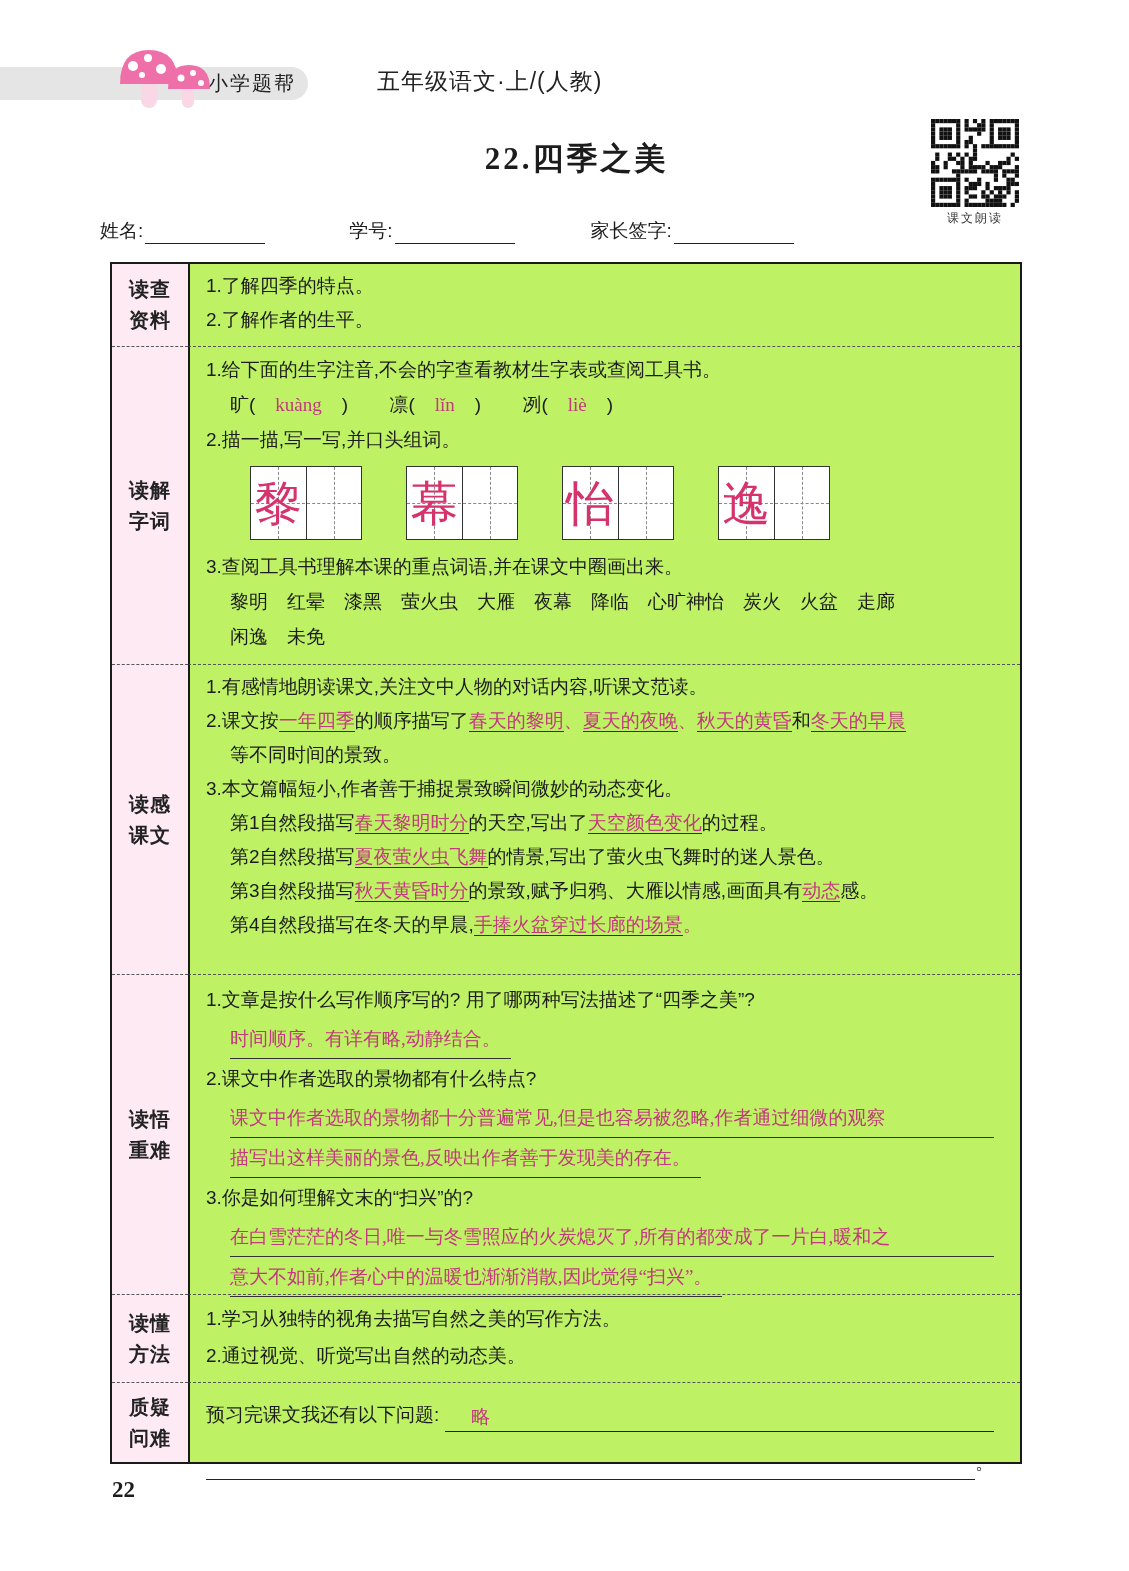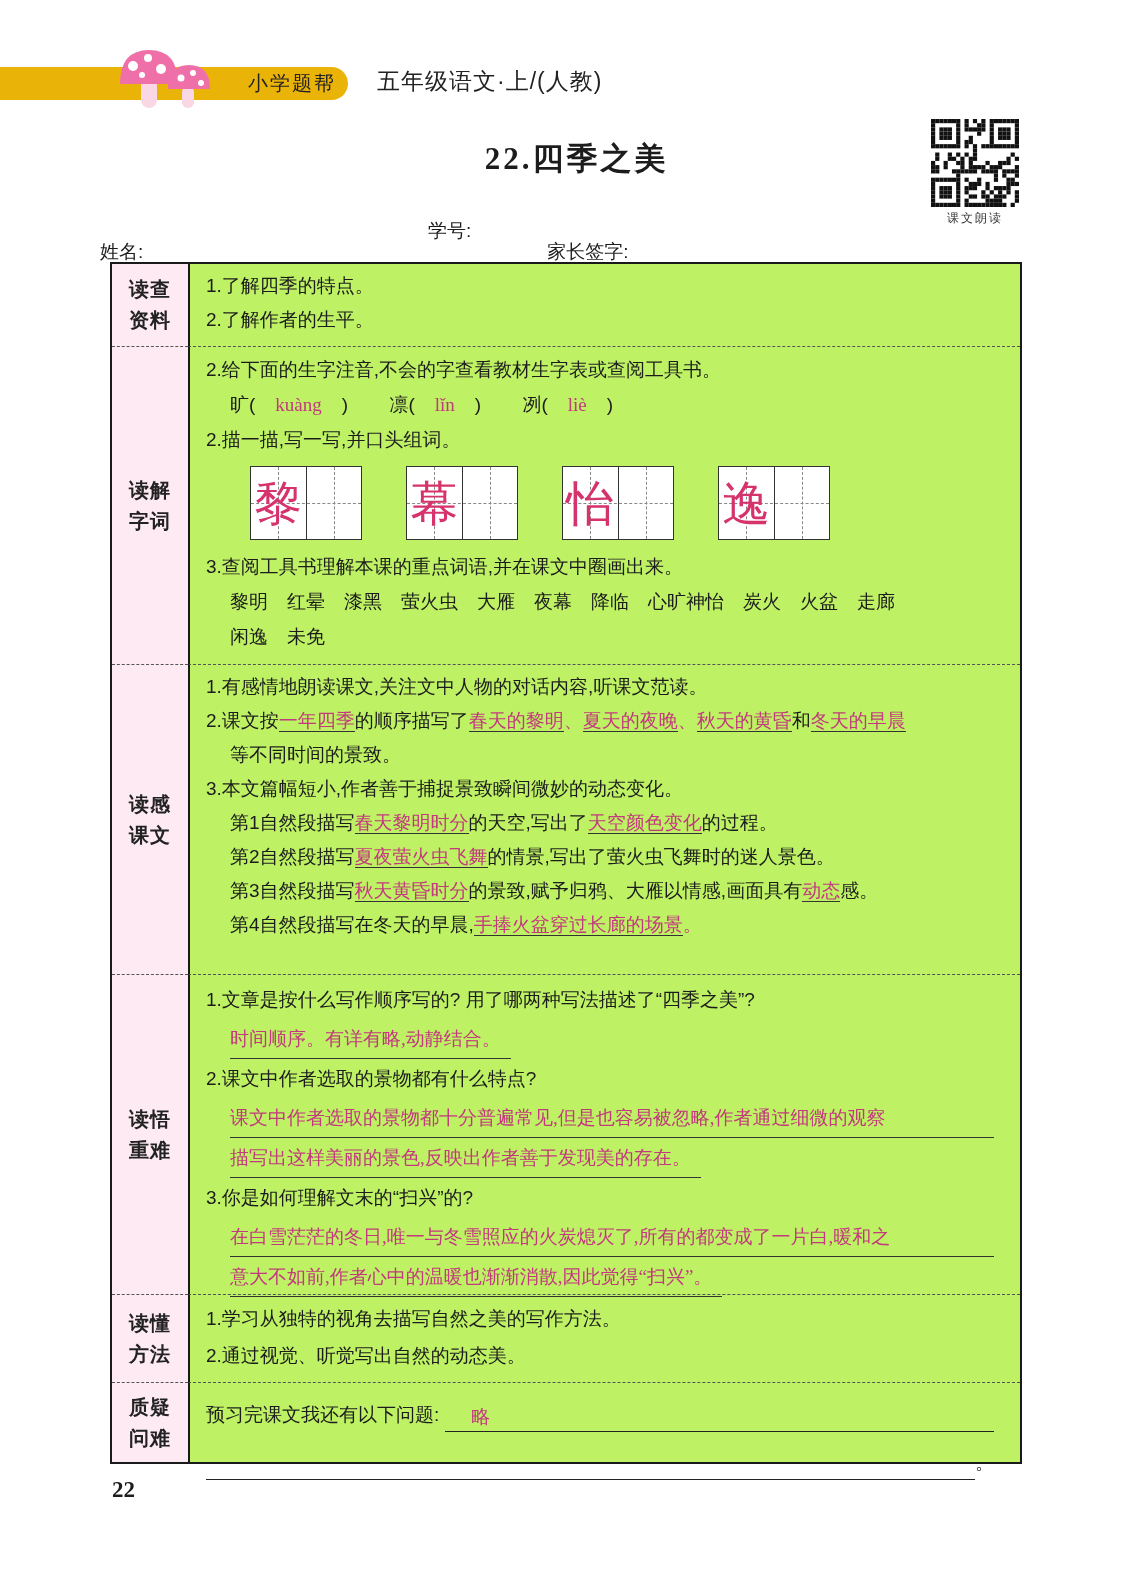--- a/index.html
+++ b/index.html
@@ -1,37 +1,37 @@
 <!DOCTYPE html>
 <html><head>
 <meta charset="utf-8">
 <style>
   html,body{margin:0;padding:0;background:#fff;}
   body{font-family:"Liberation Sans","DejaVu Sans",sans-serif;color:#1c1c1c;}
   .page{position:relative;width:1129px;height:1571px;background:#ffffff;overflow:hidden;}
 
   
-  .banner{position:absolute;left:0;top:67px;width:308px;height:33px;background:#eab308;
-          border-radius:0 17px 17px 0;padding-left:40px;}
+  .banner{position:absolute;left:0;top:67px;width:308px;height:33px;background:#e5e5e5;
+          border-radius:0 17px 17px 0;}
   .brand{position:absolute;right:12px;top:0;line-height:33px;font-size:20px;letter-spacing:2px;color:#222;}
   .mushrooms{position:absolute;left:112px;top:40px;}
   .edition{position:absolute;left:333px;top:66px;font-size:23px;letter-spacing:1px;color:#222;margin-left:44px;}
 
   .qr-wrap{position:absolute;left:930px;top:119px;width:90px;text-align:center;}
   .qr-box{width:88px;height:88px;margin:0 auto;}
   .qr-cap{margin-top:3px;font-size:12px;letter-spacing:2px;color:#333;font-family:"Liberation Serif","DejaVu Serif",serif;}
 
   .title{position:absolute;left:12px;top:138px;width:1129px;text-align:center;margin:0;
          font-size:31px;font-weight:bold;letter-spacing:3px;font-family:"Liberation Serif","DejaVu Serif",serif;}
 
   
   .form-row{position:absolute;left:100px;top:218px;width:930px;display:flex;align-items:flex-end;font-size:19px;}
   .fgroup{display:flex;align-items:flex-end;text-align:right;}
   .fline{display:inline-block;width:120px;height:20px;border-bottom:1.5px solid #222;margin-left:2px;}
-  .g2{margin-left:84px;flex-direction:column;} .g3{margin-left:76px;}
+  .g2{margin-left:84px;} .g3{margin-left:76px;}
 
   
   .sheet{position:absolute;left:110px;top:262px;width:912px;border:2px solid #1a1a1a;box-sizing:border-box;background:#bef264;}
   .trow{display:flex;box-sizing:border-box;}
   .trow:not(:last-child) .lab,.trow:not(:last-child) .con{border-bottom:1px dashed #555;}
   .lab{width:76px;box-sizing:border-box;background:#fdeaf2;display:flex;flex-direction:column;
        justify-content:center;align-items:center;gap:4px;font-weight:bold;font-size:20px;letter-spacing:1px;color:#222;}
   .con{flex:1;box-sizing:border-box;border-left:2px solid #1a1a1a;padding:5px 26px 0 16px;font-size:19px;line-height:34px;}
 
   .line{white-space:nowrap;}
@@ -352,21 +352,21 @@
         <div class="line">2.了解作者的生平。</div>
       </div>
     </div>
 
     <div class="trow" style="height:318px;">
       <div class="lab">
         <span>读解</span>
         <span>字词</span>
       </div>
       <div class="con" style="line-height:35px;">
-        <div class="line">2.给下面的生字注音,不会的字查看教材生字表或查阅工具书。</div>
+        <div class="line">1.给下面的生字注音,不会的字查看教材生字表或查阅工具书。</div>
         <div class="line pyline">
           <span class="pyent"><span>旷(</span><span class="py">kuàng</span><span>)</span></span>
           <span class="pyent"><span>凛(</span><span class="py">lǐn</span><span>)</span></span>
           <span class="pyent"><span>冽(</span><span class="py">liè</span><span>)</span></span>
         </div>
         <div class="line">2.描一描,写一写,并口头组词。</div>
         <div class="gridrow">
           <div class="gbox">
             <div class="gcell">
                 <span class="gchar">黎</span>

